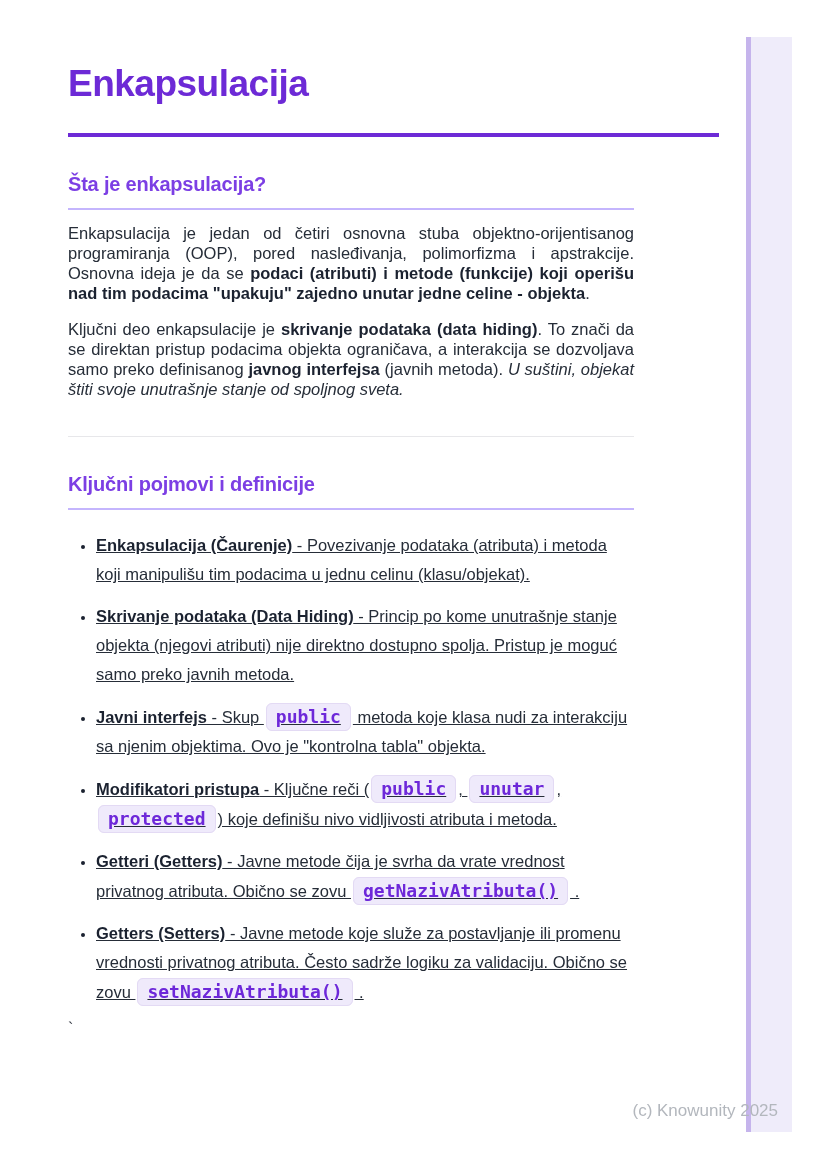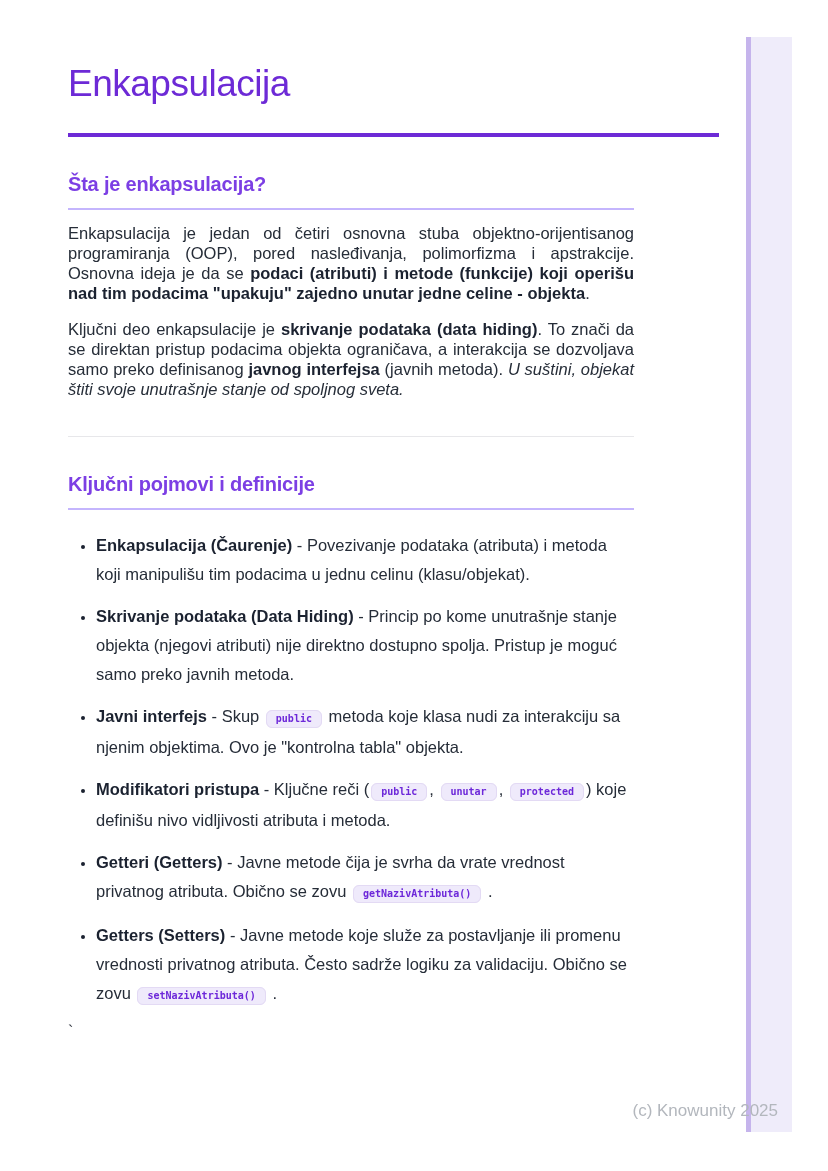--- a/index.html
+++ b/index.html
@@ -38,21 +38,21 @@
   .content{
     position:absolute;
     left:68px;
     top:0;
     width:566px;
   }
   h1.page-title{
     margin:62px 0 0 0;
     font-size:37px;
     line-height:1.2;
-    font-weight:400;
+    font-weight:700;
     letter-spacing:-0.5px;
     color:var(--title-purple);
   }
   .title-rule{
     width:651px;
     height:4px;
     background:var(--title-purple);
     margin-top:27px;
   }
   h2.section-heading{
@@ -84,30 +84,31 @@
   ul.key-terms{
     margin:21px 0 0 0;
     padding:0 0 0 28px;
     list-style:disc outside;
   }
   ul.key-terms li{
     font-size:16.5px;
     line-height:29px;
     margin-bottom:13px;
     padding-left:0;
+    text-decoration:underline;
   }
   ul.key-terms li::marker{
     color:var(--bold-text);
     font-size:13px;
   }
   .b{font-weight:700;color:var(--bold-text);}
   .i{font-style:italic;}
   code.chip{
     font-family:"DejaVu Sans Mono","Liberation Mono",monospace;
-    font-size:10px;
+    font-size:18px;
     font-weight:700;
     color:var(--chip-text);
     background:var(--chip-bg);
     border:1px solid var(--chip-border);
     border-radius:6px;
     padding:2px 9px 3px 9px;
     margin:0 2px;
     white-space:nowrap;
   }
   .stray-char{

